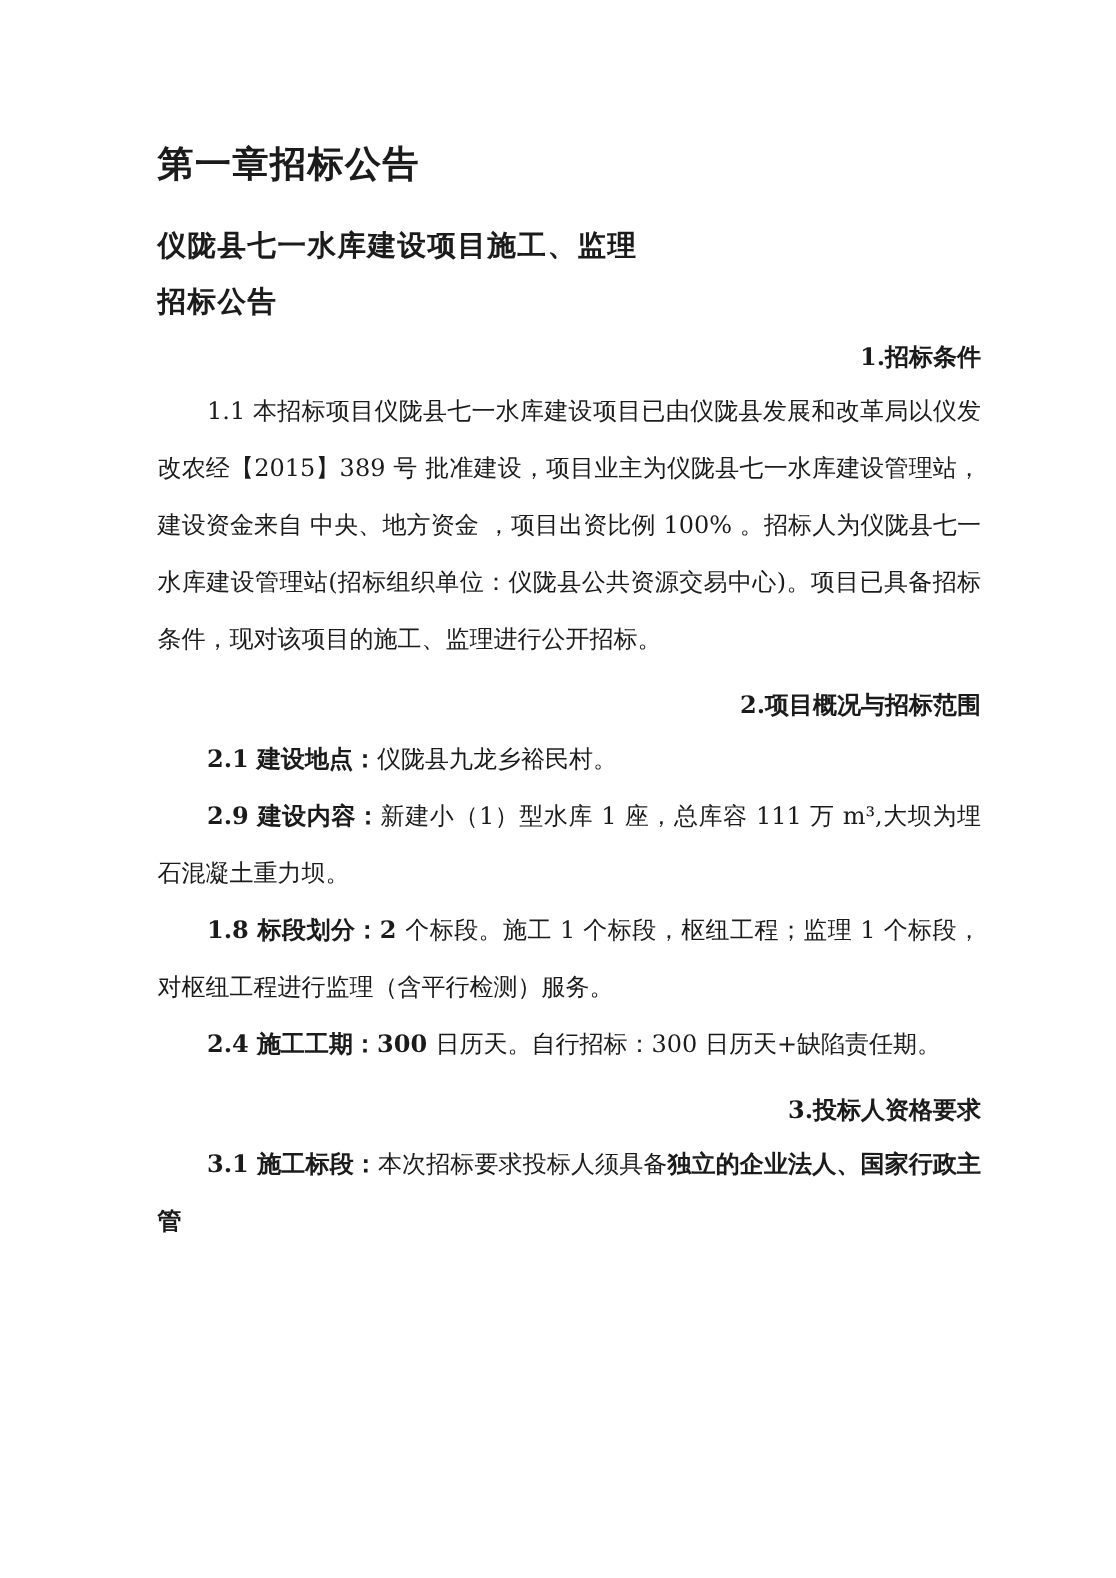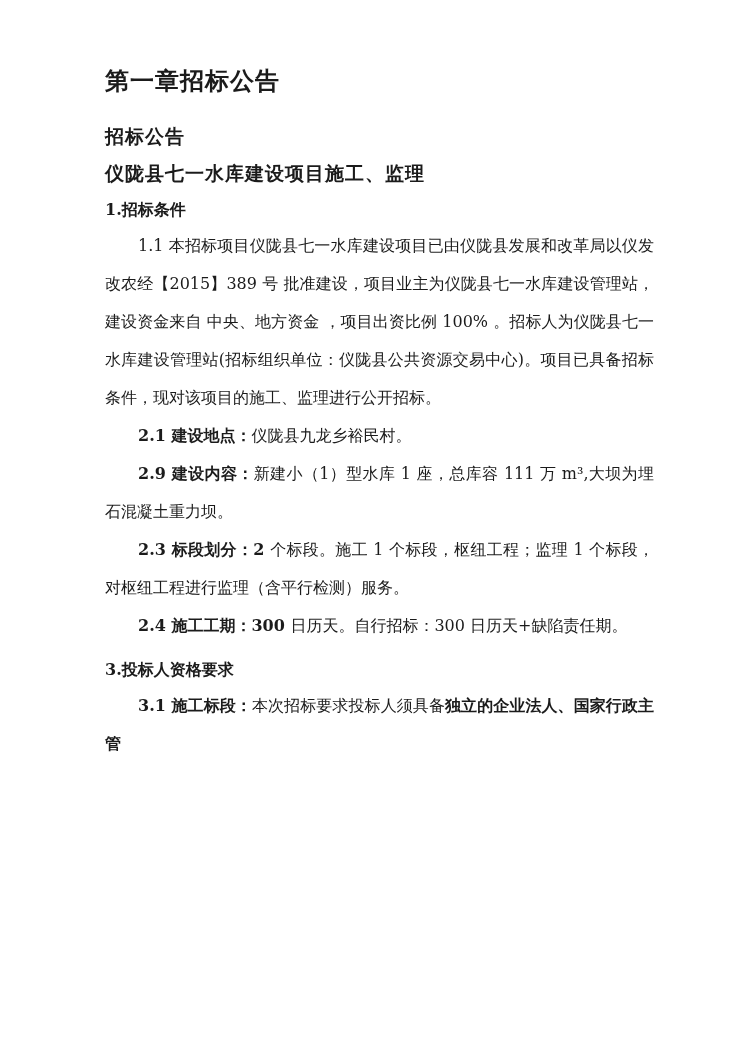--- a/index.html
+++ b/index.html
@@ -5,50 +5,51 @@
   html, body { margin: 0; padding: 0; }
   body {
     width: 744px; height: 1052px;
     background: #ffffff;
     overflow: hidden;
     font-family: "DejaVu Serif", "Liberation Serif", serif;
   }
   .page {
     box-sizing: border-box;
     width: 744px; height: 1052px;
-    padding: 64px 90px 30px 105px;
+    padding: 92px 90px 30px 105px;
     background: #ffffff;
     color: #1b1b1b;
   }
   .h1 { font-size: 24px; line-height: 34px; font-weight: bold; margin: 0 0 26px 0; letter-spacing: 1px; }
   .h2 { font-size: 19px; line-height: 24px; font-weight: bold; margin: 0 0 13px 0; letter-spacing: 1px; }
-  .h3 { font-size: 16px; line-height: 22px; font-weight: bold; margin: 14px 0 6px 0; }
+  .h3 { font-size: 16px; line-height: 22px; font-weight: bold; margin: 14px 0 6px 0; text-align: right; }
   .para {
     font-size: 16px;
     line-height: 38px;
     text-align: justify;
     margin: 0;
   }
   .para.indent { text-indent: 33px; }
   .u {
     text-underline-offset: 4px;
     text-decoration-thickness: 1px;
   }
   .b { font-weight: bold; }
 </style>
 </head>
 <body>
 
 <div class="page">
   <div>
       <div class="h1">第一章招标公告</div>
+      <div class="h2">仪陇县七一水库建设项目施工、监理</div>
       <div class="h2">招标公告</div>
-      <div class="h2">仪陇县七一水库建设项目施工、监理</div>
       <div class="h3">1.招标条件</div>
       <div class="para indent"><span class="">1.1 本招标项目</span><span class="u ">仪陇县七一水库建设项目</span><span class="">已由</span><span class="u ">仪陇县发展和改革局</span><span class="">以</span><span class="u ">仪发改农经【2015】389 号 </span><span class="">批准建设，项目业主为</span><span class="u ">仪陇县七一水库建设管理站</span><span class="">，建设资金来自</span><span class="u "> 中央、地方资金 </span><span class="">，项目出资比例</span><span class="u "> 100% </span><span class="">。招标人为</span><span class="u ">仪陇县七一水库建设管理站(招标组织单位：仪陇县公共资源交易中心)</span><span class="">。项目已具备招标条件，现对该项目的</span><span class="u ">施工、监理</span><span class="">进行公开招标。</span></div>
+      <div class="h3">2.项目概况与招标范围</div>
       <div class="para indent"><span class="b">2.1 建设地点：</span><span class="u ">仪陇县九龙乡裕民村</span><span class="">。</span></div>
       <div class="para indent"><span class="b">2.9 建设内容：</span><span class="u ">新建小（1）型水库 1 座，总库容 111 万 m³,大坝为埋石混凝土重力坝。</span></div>
-      <div class="para indent"><span class="b">2.3 标段划分：</span><span class="u b">2 </span><span class="">个标段。施工 </span><span class="u ">1</span><span class=""> 个标段，枢纽工程；监理 </span><span class="u ">1</span><span class=""> 个标段，对枢纽工程进行监理（含平行检测）服务。</span></div>
+      <div class="para indent"><span class="b">1.8 标段划分：</span><span class="u b">2 </span><span class="">个标段。施工 </span><span class="u ">1</span><span class=""> 个标段，枢纽工程；监理 </span><span class="u ">1</span><span class=""> 个标段，对枢纽工程进行监理（含平行检测）服务。</span></div>
       <div class="para indent"><span class="b">2.4 施工工期：</span><span class="u b">300 </span><span class="">日历天。自行招标：</span><span class="u ">300</span><span class=""> 日历天+缺陷责任期。</span></div>
       <div class="h3">3.投标人资格要求</div>
       <div class="para indent"><span class="b">3.1 施工标段：</span><span class="">本次招标要求投标人须具备</span><span class="u b">独立的企业法人、国家行政主管</span></div>
     </div>
 </div>
 
 </body></html>

